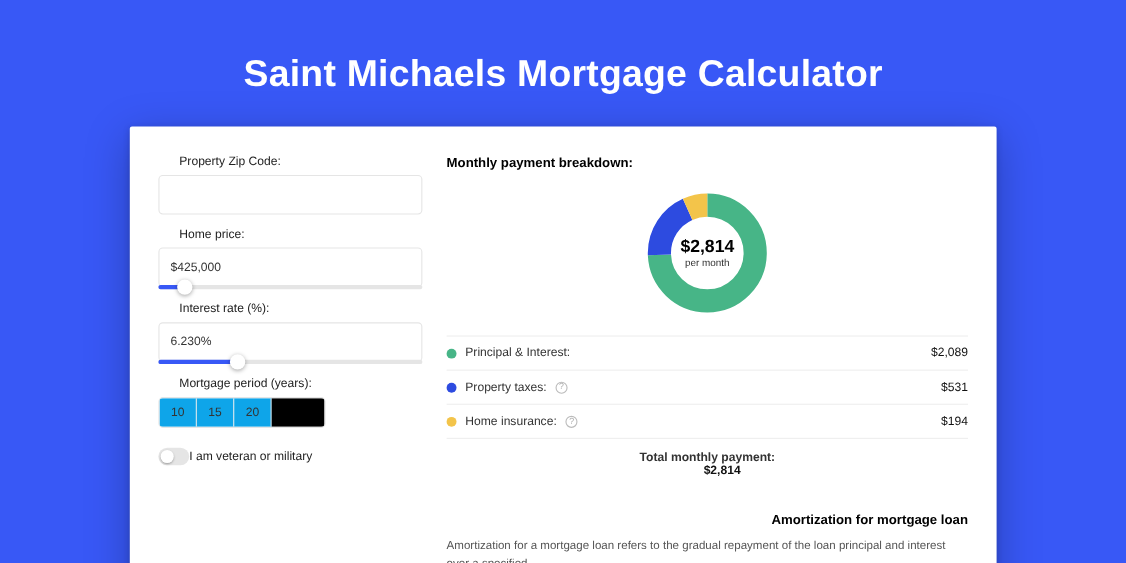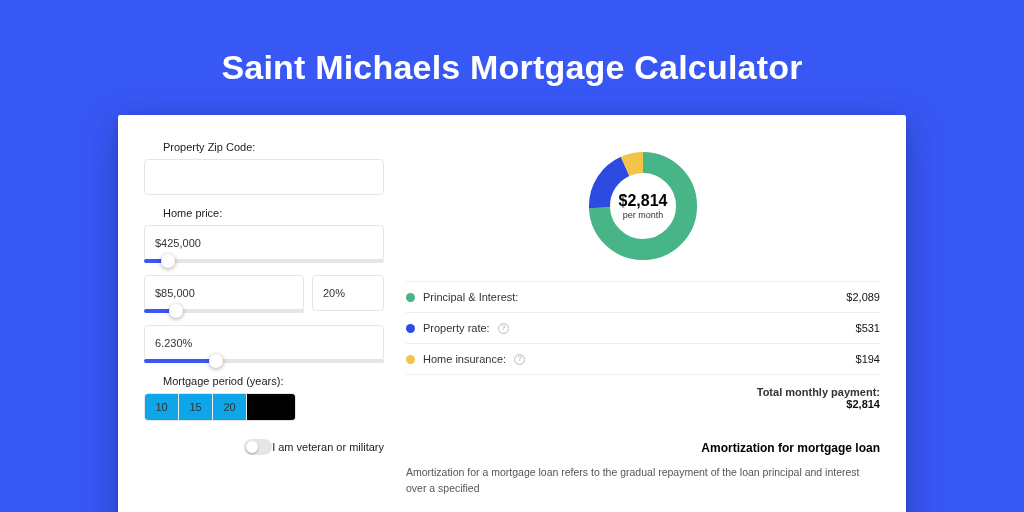--- a/index.html
+++ b/index.html
@@ -39,41 +39,41 @@
   .row-dp { display: flex; gap: 8px; }
   .row-dp .col1 { flex: 1; position: relative; }
   .row-dp .col2 { width: 72px; }
   .seg { display: flex; gap: 0; border: 1px solid #e5e5e5; border-radius: 4px; overflow: hidden; width: max-content; }
   .seg button {
     width: 34px; height: 26px; border: none; background: #0ea5e9; font-size: 11px; color: #333;
     cursor: pointer; border-right: 1px solid #eee;
   }
   .seg button:last-child { border-right: none; }
   .seg button.on { background: #000000; color: #2d4be0; font-weight: 600; padding-left: 48px; }
-  .toggle-row { display: flex; align-items: center; gap: 0; margin-top: 18px; justify-content: flex-end; }
+  .toggle-row { display: flex; align-items: center; gap: 0; margin-top: 18px; }
   .toggle {
     width: 28px; height: 16px; background: #e5e5e5; border-radius: 10px; position: relative;
   }
   .toggle::after {
     content: ""; position: absolute; left: 2px; top: 2px; width: 12px; height: 12px;
     background: #fff; border-radius: 50%; box-shadow: 0 1px 2px rgba(0,0,0,0.3);
   }
   .toggle-label { font-size: 11px; color: #222; }
   .section-title { font-size: 12px; font-weight: 700; margin-bottom: 10px; }
   .donut-wrap { display: flex; justify-content: center; padding: 6px 0 14px; }
   .donut { position: relative; width: 118px; height: 118px; }
   .donut svg { width: 118px; height: 118px; transform: rotate(-90deg); }
   .donut-center {
     position: absolute; inset: 0; display: flex; flex-direction: column; align-items: center; justify-content: center;
   }
   .donut-center .amt { font-size: 16px; font-weight: 800; }
   .donut-center .sub { font-size: 9px; color: #333; }
   .legend { margin-top: 2px; border-top: 1px solid #eee; }
   .legend-row {
-    display: flex; align-items: flex-end; justify-content: space-between;
+    display: flex; align-items: center; justify-content: space-between;
     padding: 9px 0; border-bottom: 1px solid #eee; font-size: 11px;
   }
   .legend-row .lft { display: flex; align-items: center; gap: 8px; color: #333; }
   .dot { width: 9px; height: 9px; border-radius: 50%; display: inline-block; }
   .info-icon {
     width: 11px; height: 11px; border: 1px solid #bbb; border-radius: 50%;
     display: inline-flex; align-items: center; justify-content: center;
     font-size: 8px; color: #aaa; line-height: 1;
   }
   .legend-row .val { color: #111; margin-left: 27px; }
@@ -99,35 +99,24 @@
     <div class="field">
       <label class="label">Home price:</label>
       <input class="input" value="$425,000" style="">
       <div class="slider-track">
         <div class="slider-fill" style="width:10%"></div>
         <div class="slider-thumb" style="left:10%"></div>
       </div>
     </div>
 
     <div class="field">
-      <div class="row-dp">
-        <div class="col1">
-          <input class="input" value="$85,000" style="">
-          <div class="slider-track">
-            <div class="slider-fill" style="width:20%"></div>
-            <div class="slider-thumb" style="left:20%"></div>
-          </div>
-        </div>
-        <div class="col2">
-          <input class="input" value="20%" style="">
-        </div>
-      </div>
     </div>
 
     <div class="field">
+      <label class="label">Interest rate (%):</label>
       <input class="input" value="6.230%" style="">
       <div class="slider-track">
         <div class="slider-fill" style="width:30%"></div>
         <div class="slider-thumb" style="left:30%"></div>
       </div>
     </div>
 
     <div class="field">
       <label class="label">Mortgage period (years):</label>
       <div class="seg" id="period-seg">
@@ -138,20 +127,21 @@
         </div>
     </div>
 
     <div class="toggle-row">
       <div class="toggle"></div>
       <span class="toggle-label">I am veteran or military</span>
     </div>
   </div>
 
   <div class="right">
+    <div class="section-title">Monthly payment breakdown:</div>
 
     <div class="donut-wrap">
       <div class="donut">
         <svg viewBox="0 0 42 42" id="donut-svg">
             <circle cx="21" cy="21" r="15.5" fill="none" stroke="#47b587" stroke-width="7.5" stroke-dasharray="72.29793839865722 25.09143386262636" stroke-dashoffset="0"></circle>
             <circle cx="21" cy="21" r="15.5" fill="none" stroke="#2d4be0" stroke-width="7.5" stroke-dasharray="18.377312249730487 79.0120600115531" stroke-dashoffset="-72.29793839865722"></circle>
             <circle cx="21" cy="21" r="15.5" fill="none" stroke="#f3c44a" stroke-width="7.5" stroke-dasharray="6.714121612895882 90.6752506483877" stroke-dashoffset="-90.6752506483877"></circle>
           </svg>
         <div class="donut-center">
           <div class="amt">$2,814</div>
@@ -164,21 +154,21 @@
         <div class="legend-row">
           <div class="lft">
             <span class="dot" style="background: rgb(71, 181, 135);"></span>
             <span>Principal &amp; Interest:</span>
           </div>
           <div class="val">$2,089</div>
         </div>
         <div class="legend-row">
           <div class="lft">
             <span class="dot" style="background: rgb(45, 75, 224);"></span>
-            <span>Property rate:</span>
+            <span>Property taxes:</span>
             <span class="info-icon">?</span>
           </div>
           <div class="val">$531</div>
         </div>
         <div class="legend-row">
           <div class="lft">
             <span class="dot" style="background: rgb(243, 196, 74);"></span>
             <span>Home insurance:</span>
             <span class="info-icon">?</span>
           </div>

